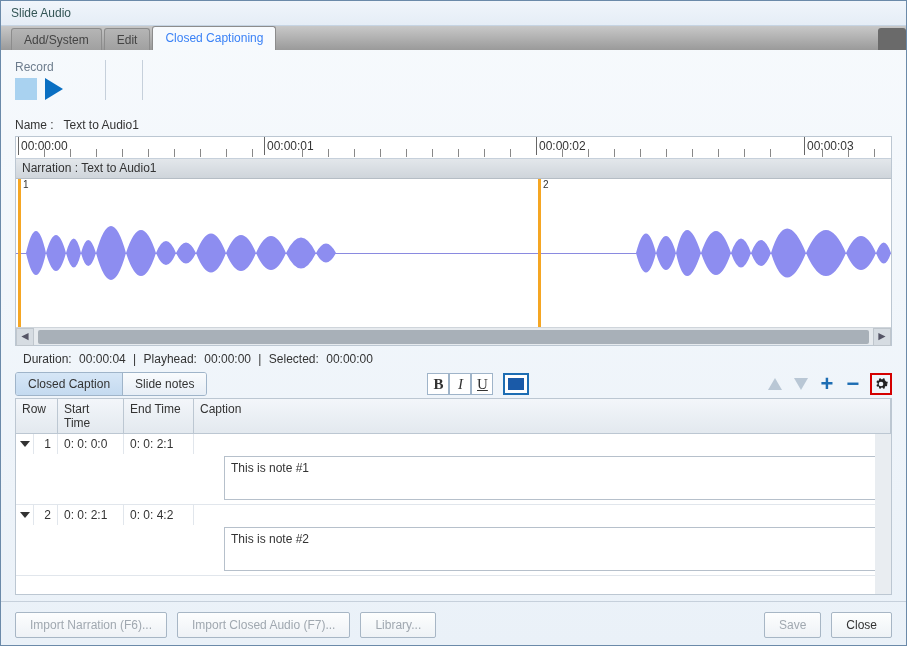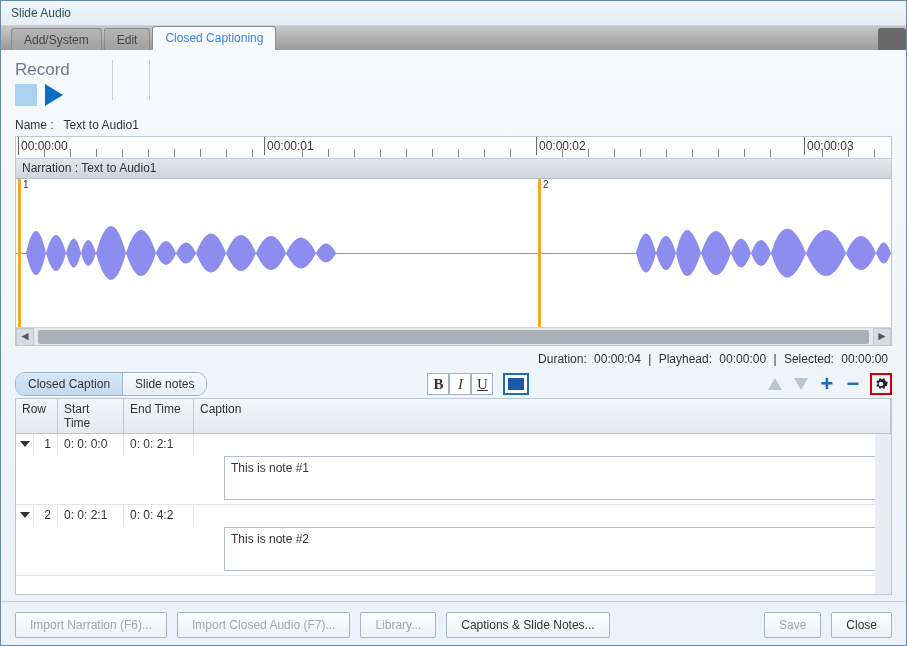--- a/index.html
+++ b/index.html
@@ -6,21 +6,21 @@
 body{background:#fff}
 .window{width:907px;height:646px;border:1px solid #6b8aa9;background:linear-gradient(#f7fafd,#eaf1f8);display:flex;flex-direction:column}
 .titlebar{height:26px;background:linear-gradient(#f0f5fb,#e5edf6);border-bottom:1px solid #c6d4e3;padding:5px 10px;color:#355}
 .tabbar{height:28px;background:linear-gradient(#c8c8c8,#9a9a9a);display:flex;align-items:flex-end;padding-left:10px}
 .tab{height:22px;padding:4px 12px 0;background:linear-gradient(#b5b5b5,#a0a0a0);color:#444;border:1px solid #8c8c8c;border-bottom:none;margin-right:2px;cursor:pointer;border-radius:3px 3px 0 0}
 .tab.active{background:#f7fafd;color:#3b82f6;height:24px}
 .tabend{flex:1}
 .tabend2{width:28px;background:#6a6a6a;height:22px;border-radius:3px 3px 0 0}
 .content{flex:1;padding:10px 14px 6px;display:flex;flex-direction:column}
 .toolbar1{display:flex;align-items:flex-start;height:46px;margin-bottom:6px}
-.group-label{color:#6d7c8d;font-size:17px;display:block}
+.group-label{color:#6d7c8d;font-size:12px;display:block}
 .record-grp{margin-right:24px}
 .rec-btns{display:flex;gap:8px;margin-top:4px}
 .recbtn{width:22px;height:22px;background:#a9d2f0}
 .playbtn{width:0;height:0;border-left:18px solid #0a6fc2;border-top:11px solid transparent;border-bottom:11px solid transparent;cursor:pointer}
 .zoom-grp{display:flex;flex-direction:column}
 .zoom-row{display:flex;align-items:center;margin-top:8px}
 .slider-track{width:90px;height:4px;background:linear-gradient(#cfd7df,#e8edf2);border:1px solid #b7c2cd;border-radius:2px;position:relative;margin:0 6px}
 .slider-thumb{position:absolute;top:-6px;left:38px;width:12px;height:14px;background:linear-gradient(#fff,#dfe6ed);border:1px solid #99a7b5;border-radius:2px;cursor:pointer}
 .zoom-val{color:#1d6db3;text-decoration:underline;cursor:pointer}
 .vdiv{width:1px;height:40px;background:#c6d0db;margin:0 18px}
@@ -33,24 +33,24 @@
 .ruler-minor{border-left:1px solid #888;height:8px;top:12px}
 .narr-bar{height:20px;background:linear-gradient(#e3e7eb,#cfd5db);border-bottom:1px solid #b5bdc5;padding:2px 6px;color:#333}
 .wave-area{height:148px;background:#fff;position:relative;overflow:hidden}
 .wave-mid{position:absolute;top:74px;left:0;right:0;height:1px;background:#8a8ae0}
 .marker{position:absolute;top:0;width:3px;height:148px;background:#f5a623}
 .marker-lbl{position:absolute;top:0;font-size:10px;background:#fff;padding:0 1px}
 .wave-svg{position:absolute;top:0;left:0}
 .hscroll{height:18px;background:#e6eaee;border-top:1px solid #cfd5db;position:relative}
 .hscroll-arrow{position:absolute;top:0;width:18px;height:18px;background:#d6dce2;border:1px solid #bfc6cd;text-align:center;line-height:14px;color:#556;cursor:pointer}
 .hscroll-thumb{position:absolute;top:2px;left:22px;right:22px;height:14px;background:#a8b0b8;border-radius:2px}
-.status-row{text-align:right;padding:6px 4px;color:#444}
+.status-row{padding:6px 4px;color:#444}
 .status-row span{margin-left:4px}
 .mid-toolbar{display:flex;align-items:center;margin-bottom:2px}
-.subtabs{display:flex;border:1px solid #9fb4c9;border-radius:10px;overflow:hidden}
+.subtabs{display:flex;border:1px solid #9fb4c9;border-radius:3px;overflow:hidden}
 .subtab{padding:4px 12px;background:linear-gradient(#f9fbfd,#e7eef6);cursor:pointer;border-right:1px solid #9fb4c9}
 .subtab:last-child{border-right:none}
 .subtab.active{background:linear-gradient(#d6e6f6,#c4daf0)}
 .fmt-grp{display:flex;margin-left:220px;gap:0}
 .fmt-btn{width:22px;height:22px;border:1px solid #9fb4c9;background:#fff;display:flex;align-items:center;justify-content:center;cursor:pointer;font-family:"Times New Roman",serif;font-size:15px}
 .fmt-btn.bold{font-weight:bold}
 .fmt-btn.ital{font-style:italic}
 .fmt-btn.undl{text-decoration:underline}
 .fmt-color{width:26px;height:22px;border:2px solid #1d6db3;margin-left:10px;background:#fff;position:relative;cursor:pointer}
 .fmt-color::after{content:"";position:absolute;top:3px;left:3px;right:3px;bottom:3px;background:#1a5aa8}
@@ -261,18 +261,17 @@
         </div>
         <div class="vscroll-hint"></div>
       </div>
     </div>
   </div>
 
   <div class="footer">
     <button class="btn dis">Import Narration (F6)...</button>
     <button class="btn dis">Import Closed Audio (F7)...</button>
     <button class="btn dis">Library...</button>
-    <button class="btn">Captions &amp; Slide Notes...</button>
     <div class="footer-spacer"></div>
     <button class="btn dis">Save</button>
     <button class="btn">Close</button>
   </div>
 </div>
 
 </body></html>

